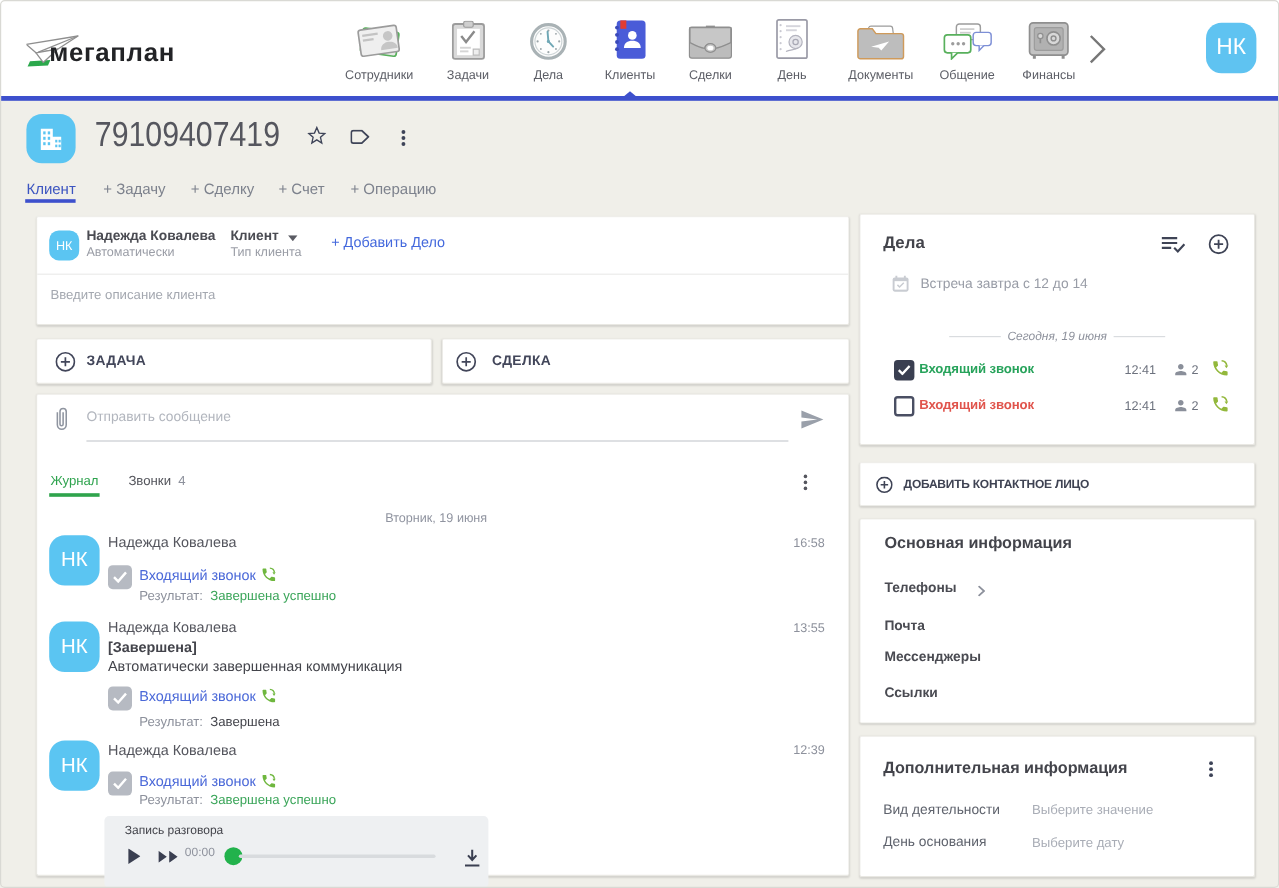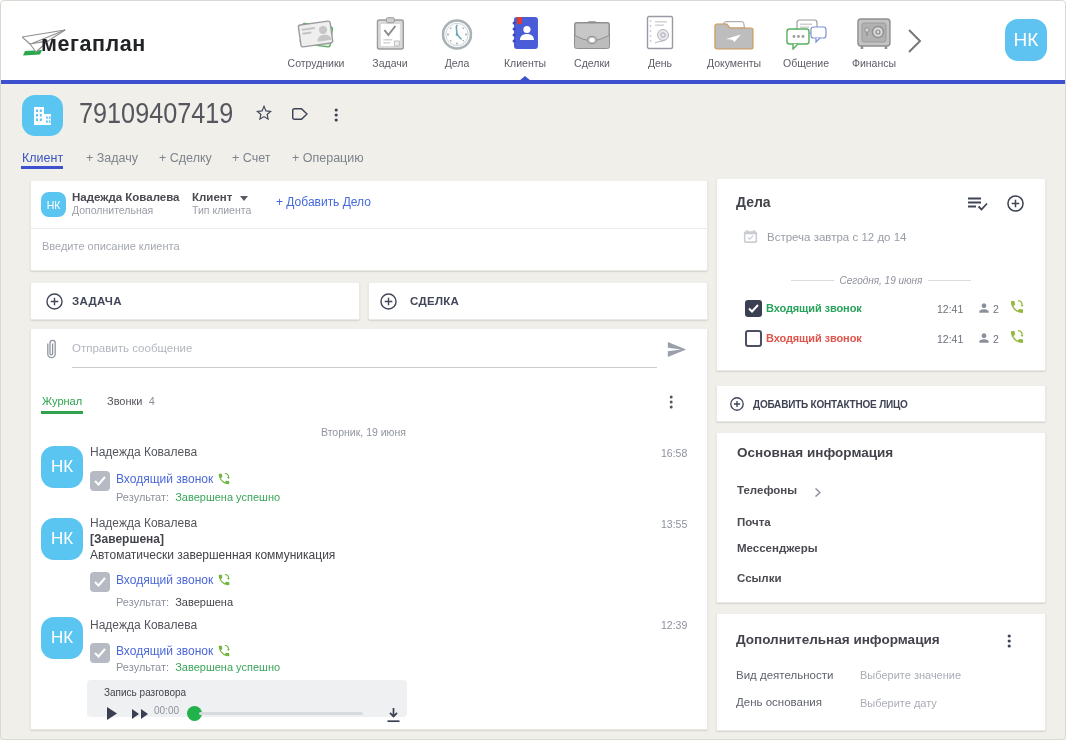--- a/index.html
+++ b/index.html
@@ -57,21 +57,21 @@
 .ftime { position:absolute; left:661px; font-size:10.5px; color:#8d919c; }
 .fcheck { position:absolute; left:90px; width:20px; height:20px; background:#b6bac2; border-radius:4px;
   display:flex; align-items:center; justify-content:center; }
 .flink { position:absolute; left:116px; font-size:12px; color:#4a68d8; }
 .fres { position:absolute; left:116px; font-size:11px; color:#8d919c; }
 .green { color:#3aa559; }
 .dark { color:#43444b; }
 .fbold { position:absolute; left:90px; font-size:12px; font-weight:bold; color:#43444b; }
 .fdesc { position:absolute; left:90px; font-size:12px; color:#43444b; }
 
-#rec { position:absolute; left:87px; top:680px; width:320px; height:37px; background:#eef0f2; border-radius:4px; }
+#rec { position:absolute; left:87px; top:680px; width:320px; height:60px; background:#eef0f2; border-radius:4px; }
 #rec-title { position:absolute; left:17px; top:7px; font-size:10px; color:#43444b; }
 #rec-time { position:absolute; left:67px; top:25px; font-size:10px; color:#8d919c; }
 #rec-dot { position:absolute; left:100px; top:26px; width:15px; height:15px; border-radius:50%; background:#22b24c; }
 #rec-track { position:absolute; left:112px; top:32px; width:164px; height:3px; background:#d8dbde; border-radius:2px; }
 
 .rc-title { font-size:14px; font-weight:bold; color:#43444b; }
 #dela { left:716px; top:178px; width:330px; height:193px; }
 #meet-tx { position:absolute; left:767px; top:231px; font-size:11.5px; color:#989ca6; }
 #today-row { position:absolute; left:716px; top:275px; width:330px; display:flex; align-items:center; justify-content:center;font-style:italic; }
 #today-row .ln { width:43px; height:1px; background:#d9dcdf; margin:0 6px; }
@@ -304,21 +304,21 @@
 <div class="tab" id="tab-active" style="left:22px;">Клиент</div>
 <div id="tab-underline"></div>
 <div class="tab" style="left:86px;">+ Задачу</div>
 <div class="tab" style="left:159px;">+ Сделку</div>
 <div class="tab" style="left:232px;">+ Счет</div>
 <div class="tab" style="left:292px;">+ Операцию</div>
 
 <div class="card" style="left:30px;top:180px;width:678px;height:91px;"></div>
 <div id="nk-sm">НК</div>
 <div class="abs bname" style="left:72px;top:190.5px;">Надежда Ковалева</div>
-<div class="abs slabel" style="left:72px;top:204px;">Дополнительная</div>
+<div class="abs slabel" style="left:72px;top:204px;">Автоматически</div>
 <div class="abs bname" style="left:192px;top:190.5px;">Клиент</div>
 <svg class="abs" style="left:240px;top:195.5px;" width="8" height="5" viewBox="0 0 8 5">
     <path d="M0 0 h8 l-4 5 Z" fill="#5a5b63"></path>
   </svg>
 <div class="abs slabel" style="left:192px;top:204px;">Тип клиента</div>
 <div id="add-delo">+ Добавить Дело</div>
 <div id="c1-divider"></div>
 <div id="c1-placeholder">Введите описание клиента</div>
 
 <div class="card" style="left:30px;top:282px;width:330px;height:38px;"></div>

